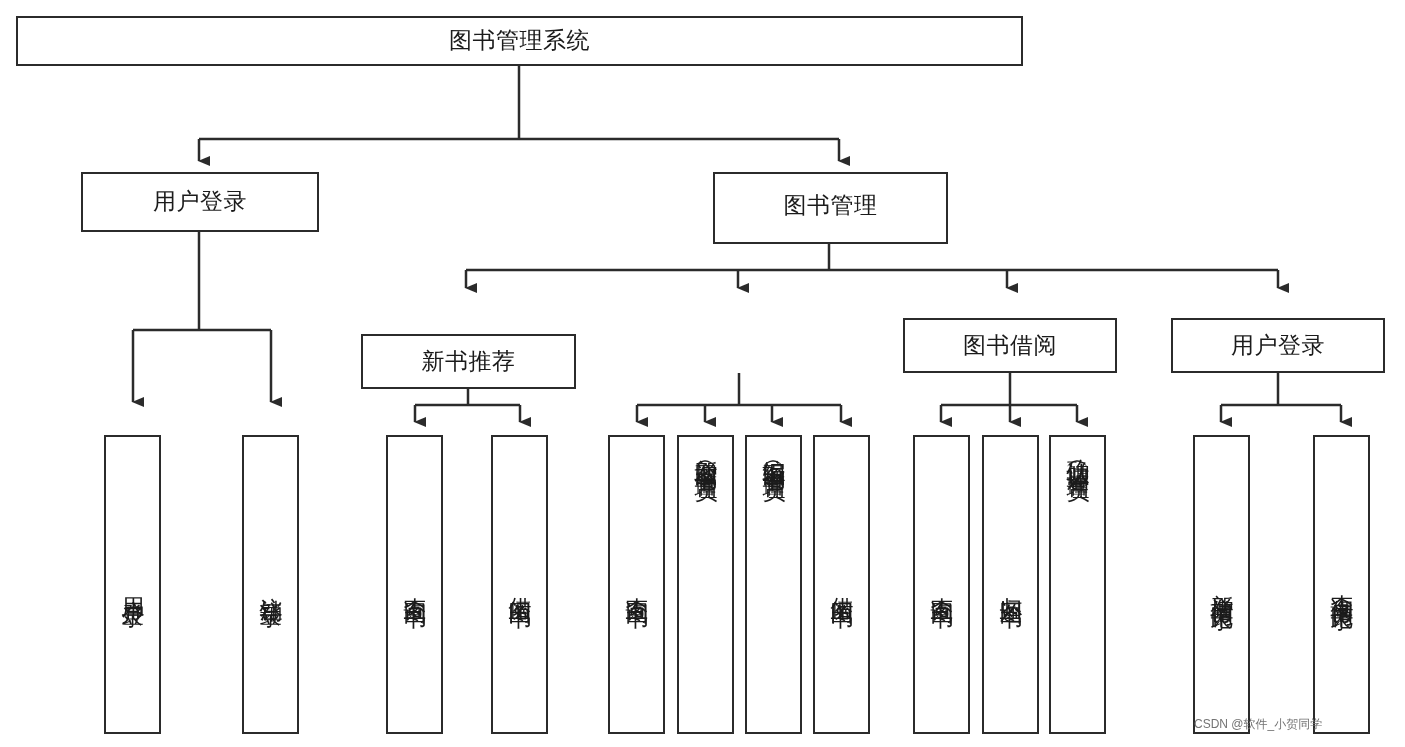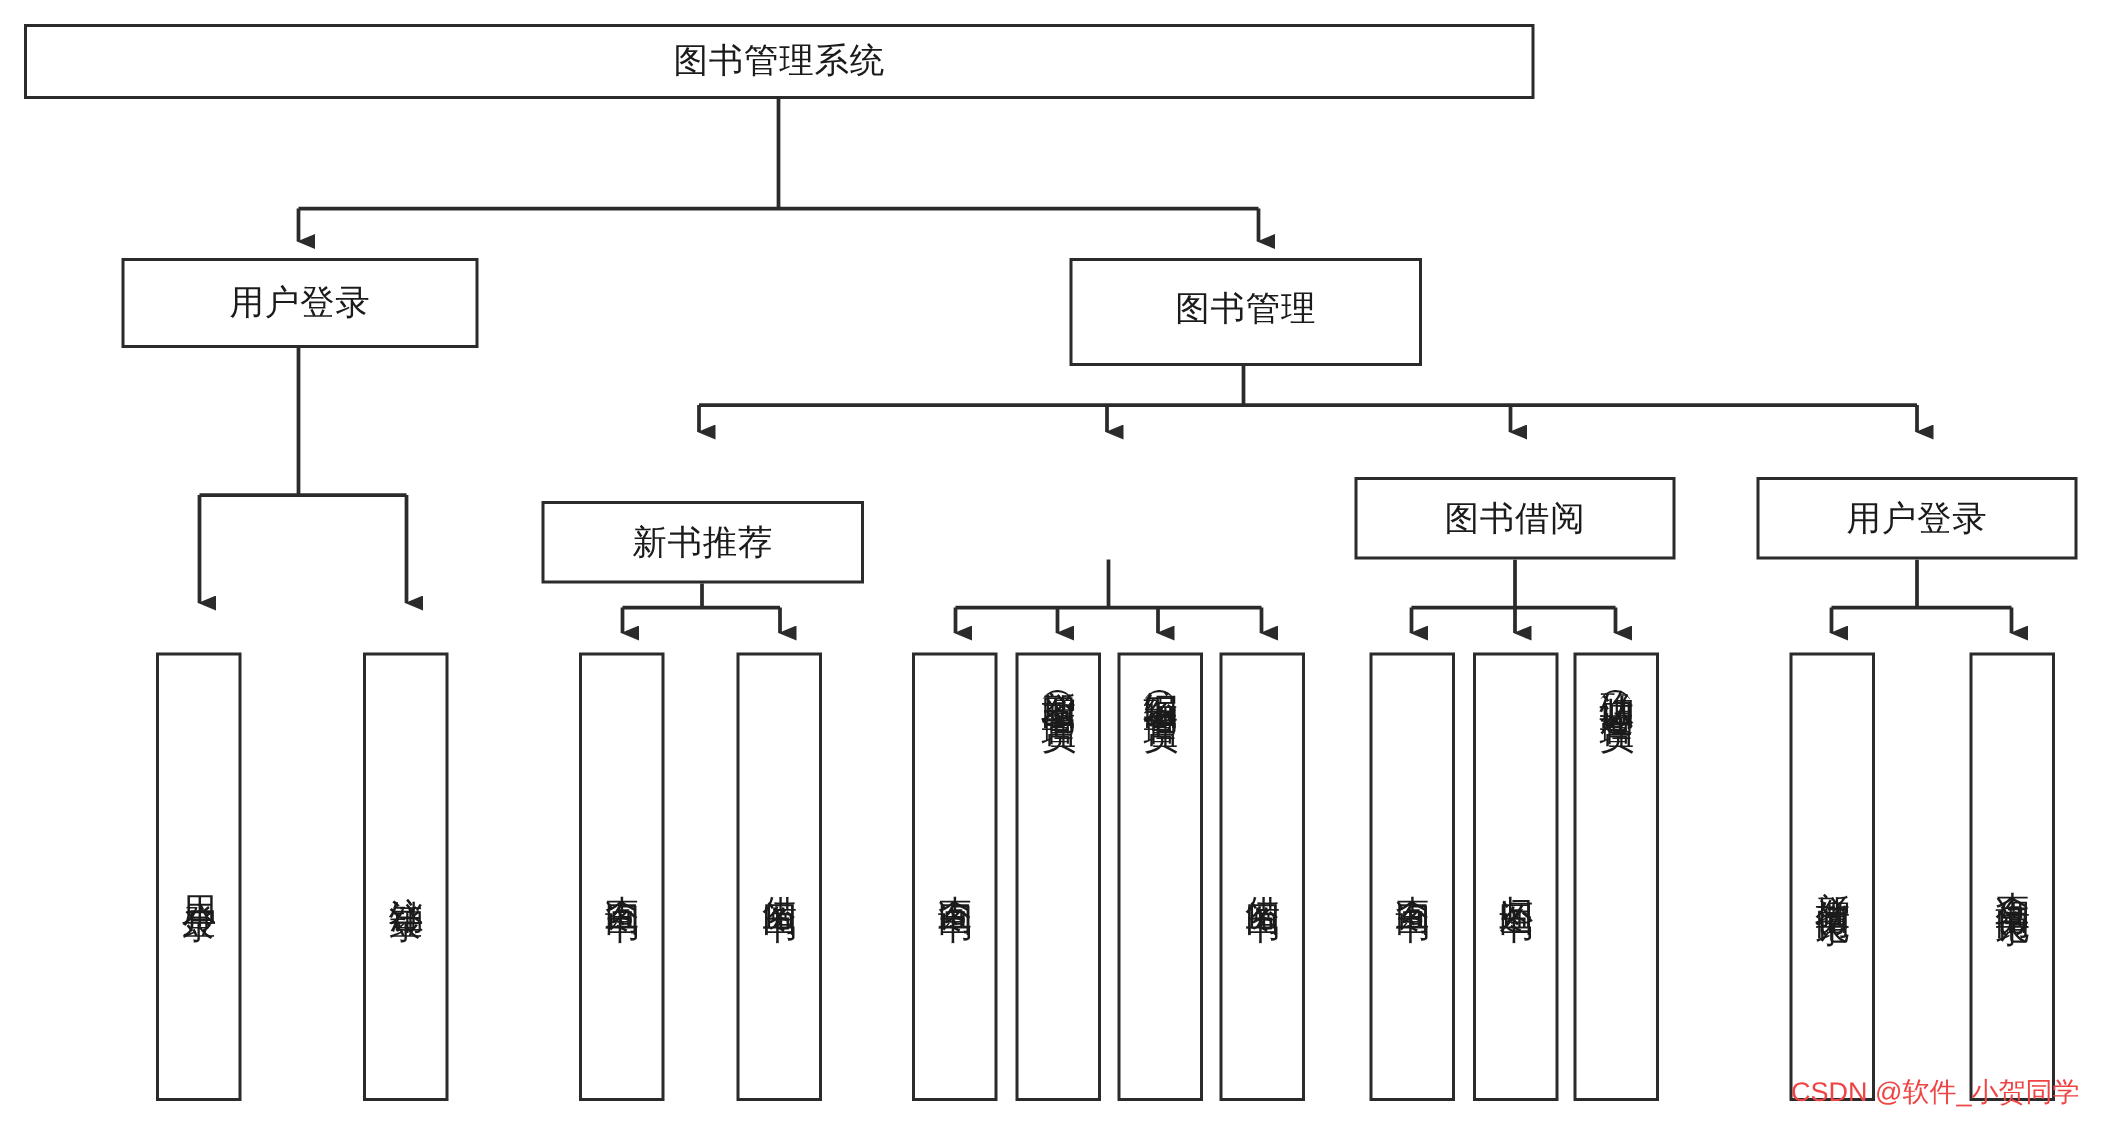--- a/index.html
+++ b/index.html
@@ -57,22 +57,22 @@
     letter-spacing: 3px;
     white-space: nowrap;
   }
   
   .node.vert.mid {
     align-items: center;
     padding-top: 0;
   }
   .watermark {
     position: absolute;
-    color: #ef4444;
-    font-size: 18px;
+    color: #737373;
+    font-size: 12px;
     white-space: nowrap;
     user-select: none;
   }
 </style>
 </head>
 <body>
 
 <div id="canvas">
 
   <svg class="lines" viewBox="0 0 1405 747" xmlns="http://www.w3.org/2000/svg">

